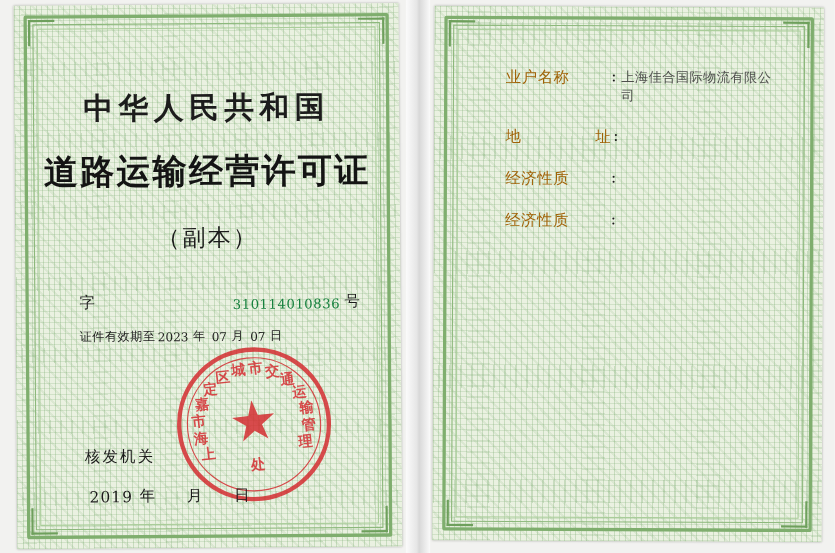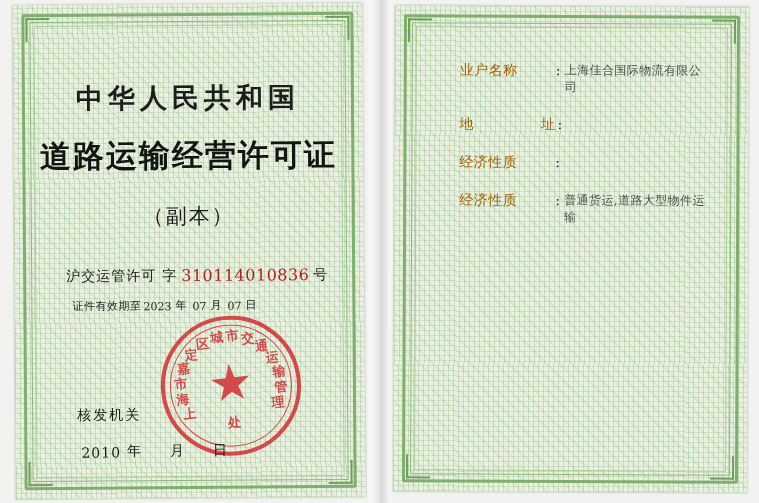--- a/index.html
+++ b/index.html
@@ -124,24 +124,24 @@
     display: flex;
     align-items: flex-end;
     font-family: "DejaVu Serif", "Liberation Serif", serif;
     font-size: 14px;
     color: #1a1a1a;
   }
   .lic-prefix { letter-spacing: 1px; white-space: nowrap; }
   .lic-zi { margin-left: 6px; letter-spacing: 1px; }
   .lic-number {
     flex: 1;
-    text-align: left;
-    font-size: 16px;
+    text-align: right;
+    font-size: 12px;
     letter-spacing: 0.5px;
-    color: #b91c1c;
+    color: #15803d;
     padding: 0 4px;
   }
   .lic-hao { letter-spacing: 1px; }
 
   .valid-row {
     position: absolute;
     left: 32px;
     top: 268px;
     display: flex;
     align-items: flex-end;
@@ -309,21 +309,20 @@
 
     <div class="content">
 
       <div class="title-country">中华人民共和国</div>
 
       <div class="title-main">道路运输经营许可证</div>
 
       <div class="title-sub">（副本）</div>
 
       <div class="lic-row">
-        <span class="lic-prefix">沪交运管许可</span>
         <span class="lic-zi">字</span>
         <span class="lic-number">310114010836</span>
         <span class="lic-hao">号</span>
       </div>
 
       <div class="valid-row">
         <span class="lbl">证件有效期至</span>
         <span class="v">2023</span>
         <span class="u">年</span>
         <span class="v">07</span>
@@ -349,21 +348,21 @@
           <div class="seal-ch" style="transform: rotate(80deg) translate(0,-50px) rotate(-80deg);">输</div>
           <div class="seal-ch" style="transform: rotate(98deg) translate(0,-50px) rotate(-98deg);">管</div>
           <div class="seal-ch" style="transform: rotate(116deg) translate(0,-50px) rotate(-116deg);">理</div>
         </div>
         <div class="seal-bottom">处</div>
       </div>
 
       <div class="issuer-label">核发机关</div>
 
       <div class="date-row">
-        <span class="y">2010</span>
+        <span class="y">2019</span>
         <span class="unit">年</span>
         <span class="unit">月</span>
         <span class="unit last">日</span>
       </div>
 
     </div>
   </div>
 
   <div class="panel panel-right">
     <div class="texture"></div>
@@ -395,20 +394,19 @@
         </div>
 
         <div class="field">
           <span class="field-label">经济性质</span>
           <span class="field-colon">:</span>
         </div>
 
         <div class="field">
           <span class="field-label">经济性质</span>
           <span class="field-colon">:</span>
-          <span class="field-value">普通货运,道路大型物件运输</span>
         </div>
 
       </div>
     </div>
   </div>
 
 </div>
 
 </body></html>

